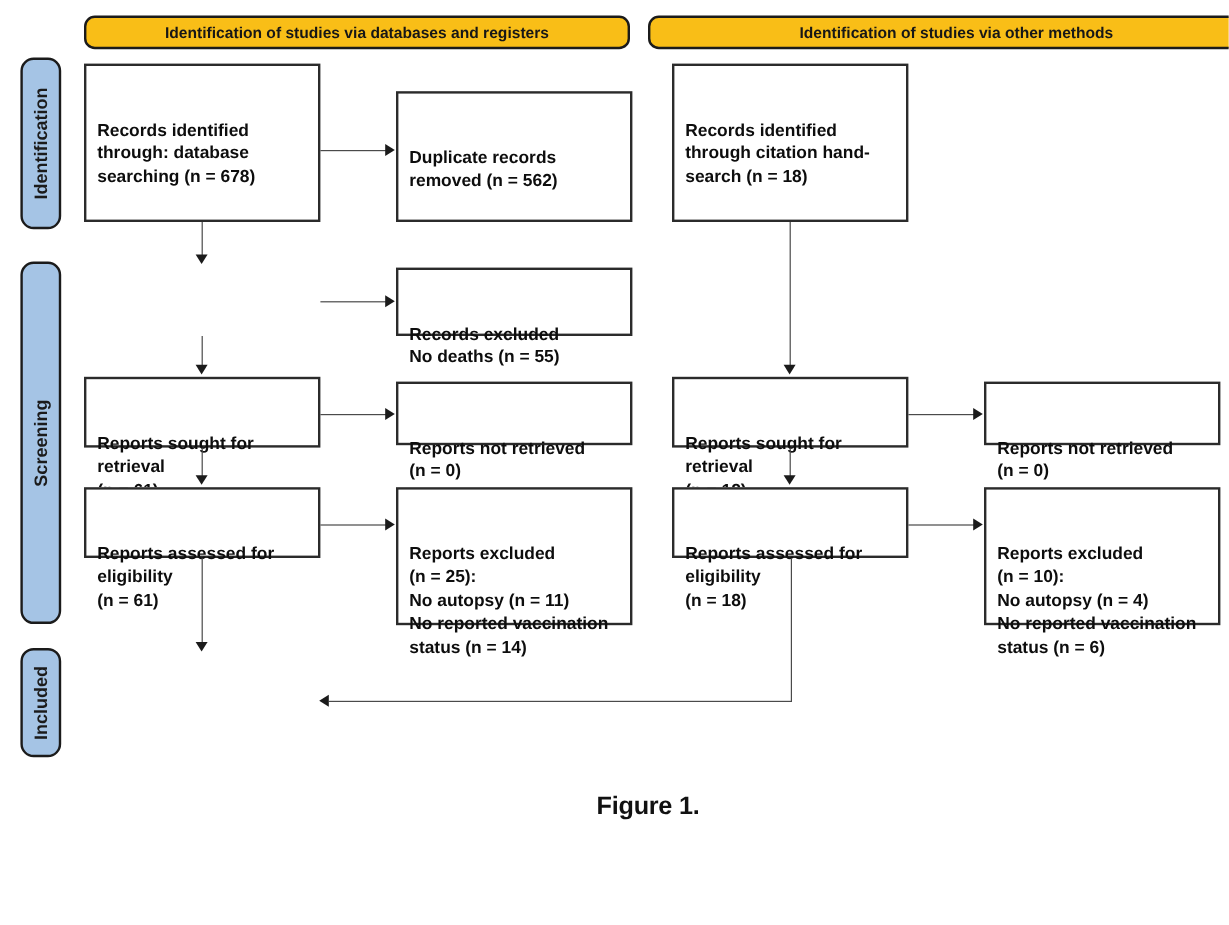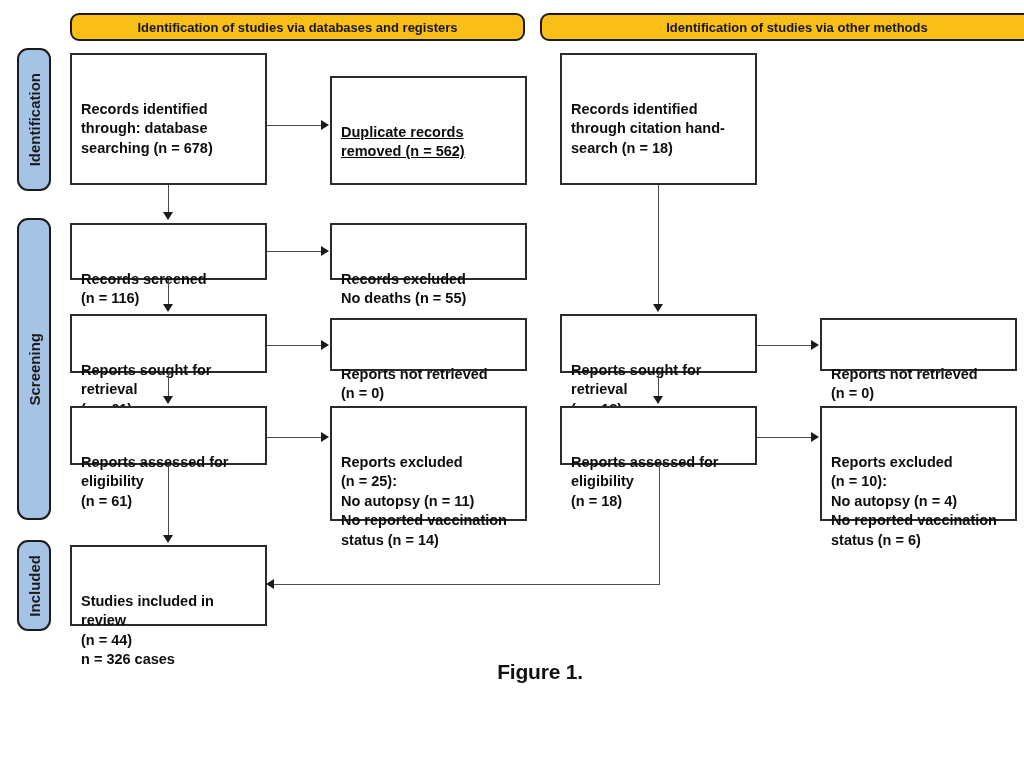--- a/index.html
+++ b/index.html
@@ -157,41 +157,37 @@
   <div class="phase-bar" style="left:17px; top:540px; width:34px; height:91px;">
     <span class="phase-label">Included</span>
   </div>
 
   <div class="box" style="left:70px; top:53px; width:197px; height:132px;">
     <span class="box-text">Records identified
 through: database
 searching (n = 678)</span>
   </div>
 
-  <div class="box" style="left:330px; top:76px; width:197px; height:109px;text-decoration:underline;">
+  <div class="box" style="left:330px; top:76px; width:197px; height:109px;">
     <span class="box-text">Duplicate records
 removed (n = 562)</span>
   </div>
 
   <div class="box" style="left:560px; top:53px; width:197px; height:132px;">
     <span class="box-text">Records identified
 through citation hand-
 search (n = 18)</span>
   </div>
 
   <div class="conn-h" style="left:267px; top:125px; width:55px;"></div>
   <div class="arrow-right" style="left:321px; top:120px;"></div>
 
   <div class="conn-v" style="left:168px; top:185px; height:30px;"></div>
   <div class="arrow-down" style="left:163px; top:212px;"></div>
 
-  <div class="box" style="left:70px; top:223px; width:197px; height:57px;">
-    <span class="box-text">Records screened
-(n = 116)</span>
-  </div>
 
   <div class="box" style="left:330px; top:223px; width:197px; height:57px;">
     <span class="box-text">Records excluded
 No deaths (n = 55)</span>
   </div>
 
   <div class="conn-h" style="left:267px; top:251px; width:55px;"></div>
   <div class="arrow-right" style="left:321px; top:246px;"></div>
 
   <div class="conn-v" style="left:168px; top:280px; height:27px;"></div>
@@ -268,25 +264,19 @@
   <div class="conn-h" style="left:757px; top:437px; width:55px;"></div>
   <div class="arrow-right" style="left:811px; top:432px;"></div>
 
   <div class="conn-v" style="left:168px; top:465px; height:74px;"></div>
   <div class="arrow-down" style="left:163px; top:535px;"></div>
 
   <div class="conn-v" style="left:659px; top:465px; height:120px;"></div>
   <div class="conn-h" style="left:274px; top:584px; width:386px;"></div>
   <div class="arrow-left" style="left:266px; top:579px;"></div>
 
-  <div class="box" style="left:70px; top:545px; width:197px; height:81px;">
-    <span class="box-text">Studies included in
-review
-(n = 44)
-n = 326 cases</span>
-  </div>
 
   <div class="caption-wrap" style="top:660px;">
     <span class="caption-fig">Figure 1.</span>
   </div>
 
 
 </div>
 
 </body></html>

